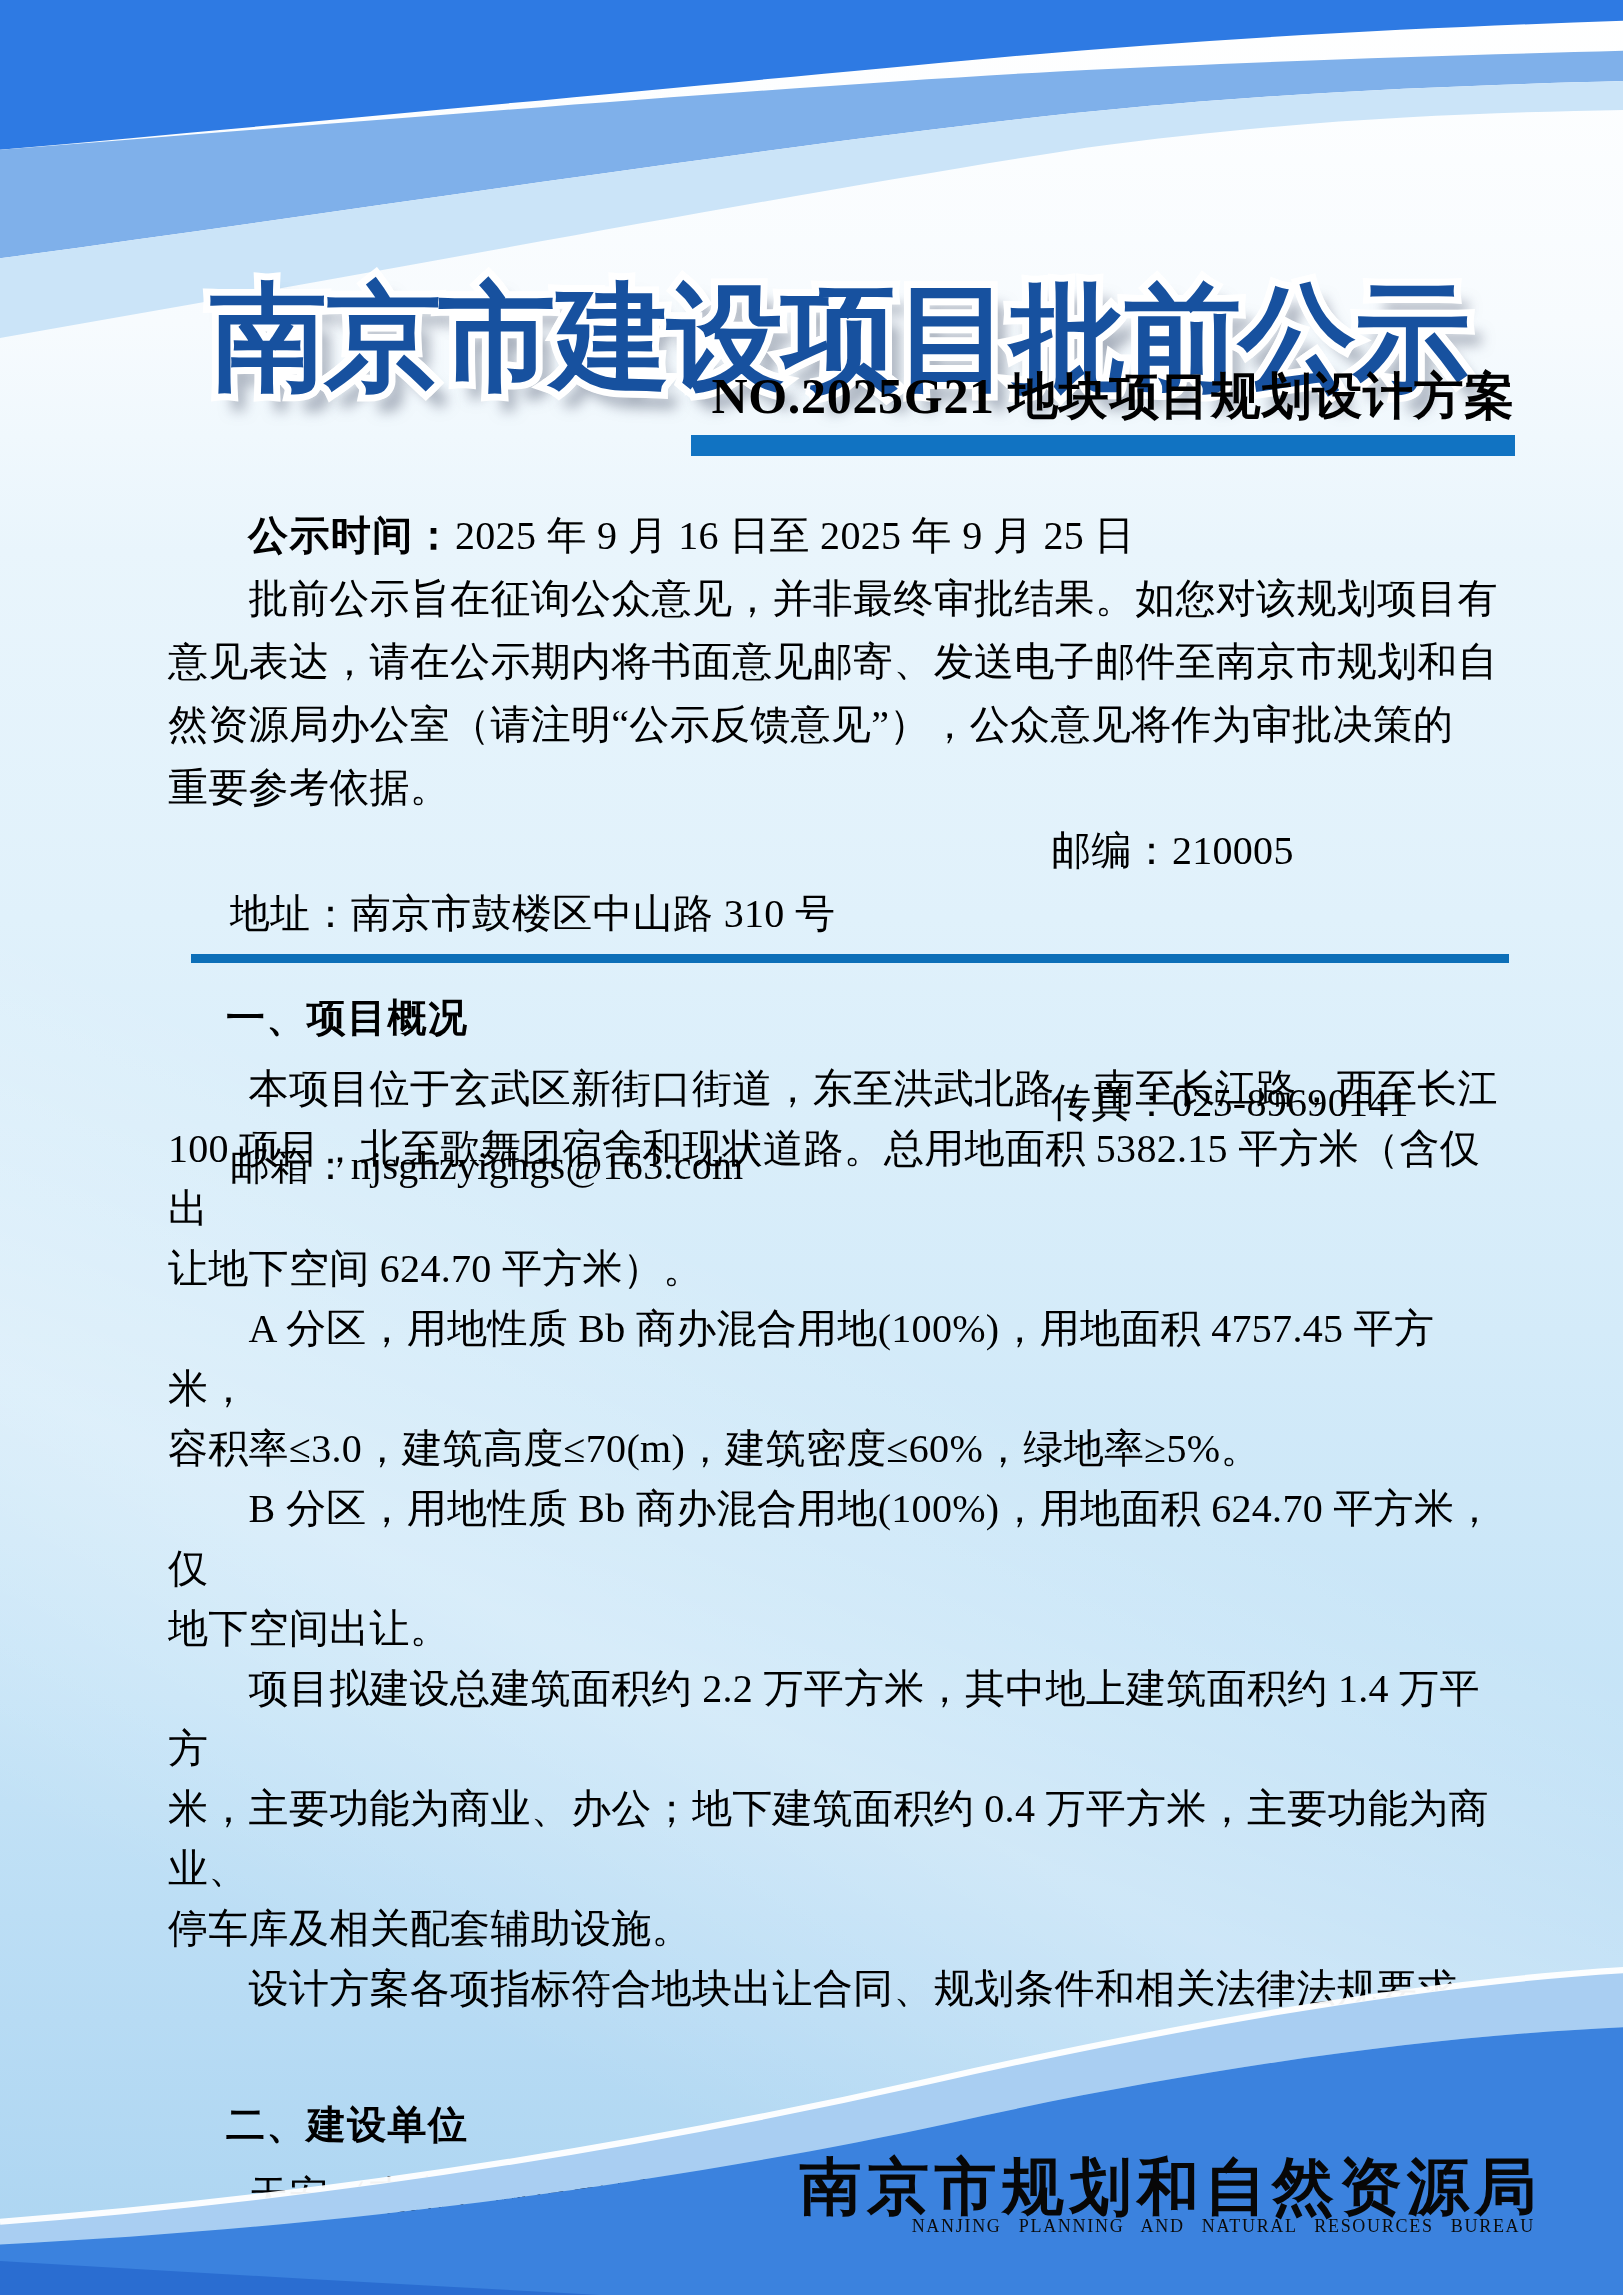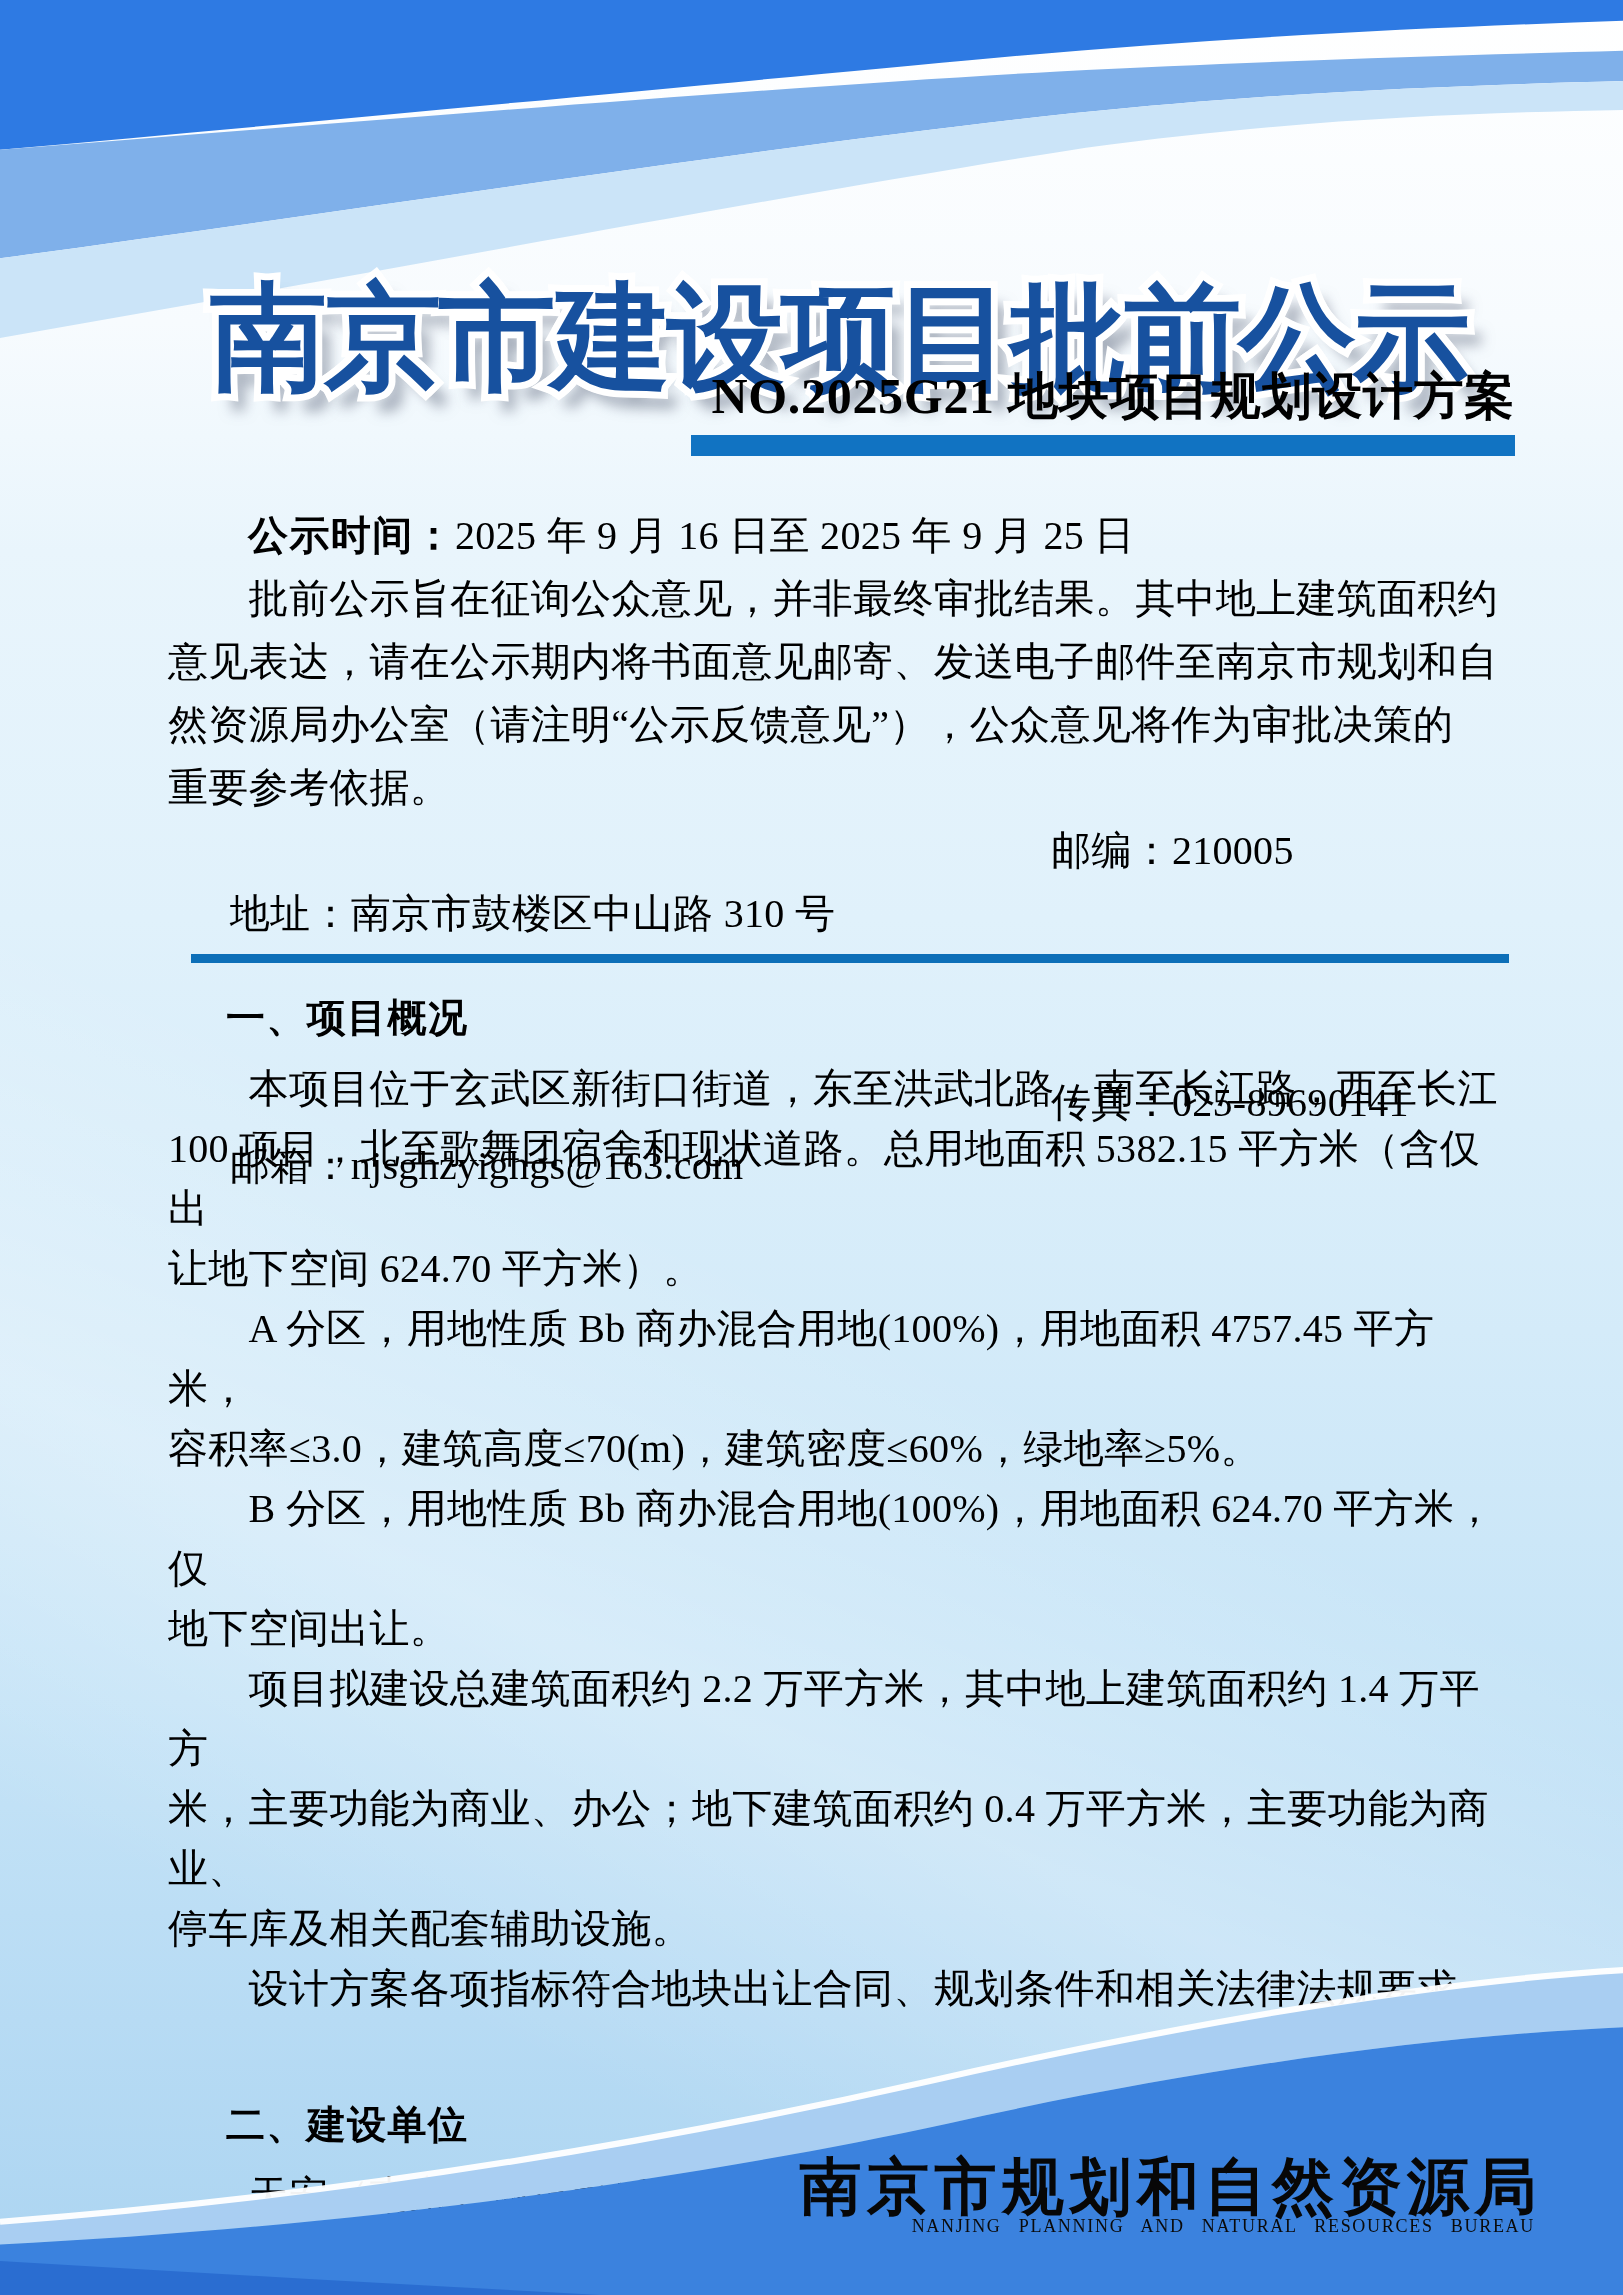--- a/index.html
+++ b/index.html
@@ -89,21 +89,21 @@
   </div>
 
   <div class="subtitle">NO.2025G21 地块项目规划设计方案</div>
   <div class="subtitle-bar"></div>
 
   <div class="publish">
     <div class="pline ptime"><span class="plabel">公示时间：</span><span>2025 年 9 月 16 日至 2025 年 9 月 25 日</span></div>
 
     <div>
 
-    <div class="pline">　　批前公示旨在征询公众意见，并非最终审批结果。其中地上建筑面积约</div>
+    <div class="pline">　　批前公示旨在征询公众意见，并非最终审批结果。如您对该规划项目有</div>
         <div class="pline">意见表达，请在公示期内将书面意见邮寄、发送电子邮件至南京市规划和自</div>
         <div class="pline">然资源局办公室（请注明“公示反馈意见”），公众意见将作为审批决策的</div>
         <div class="pline">重要参考依据。</div>
       </div>
 
     <div class="pline crow">
       <span>地址：</span><span>南京市鼓楼区中山路 310 号</span>
       <span class="cright"><span>邮编：</span><span>210005</span></span>
     </div>
     <div class="pline crow">

